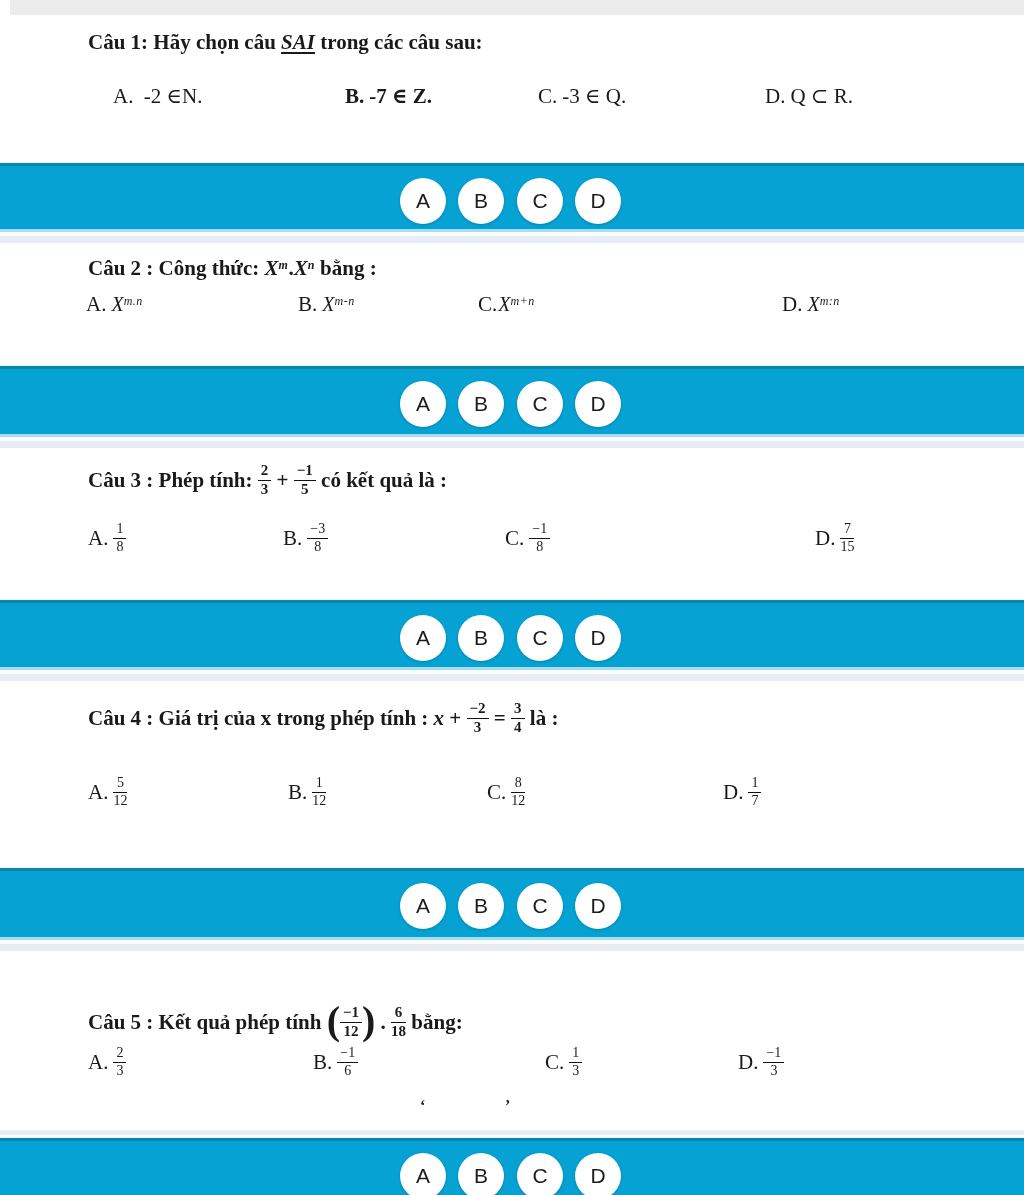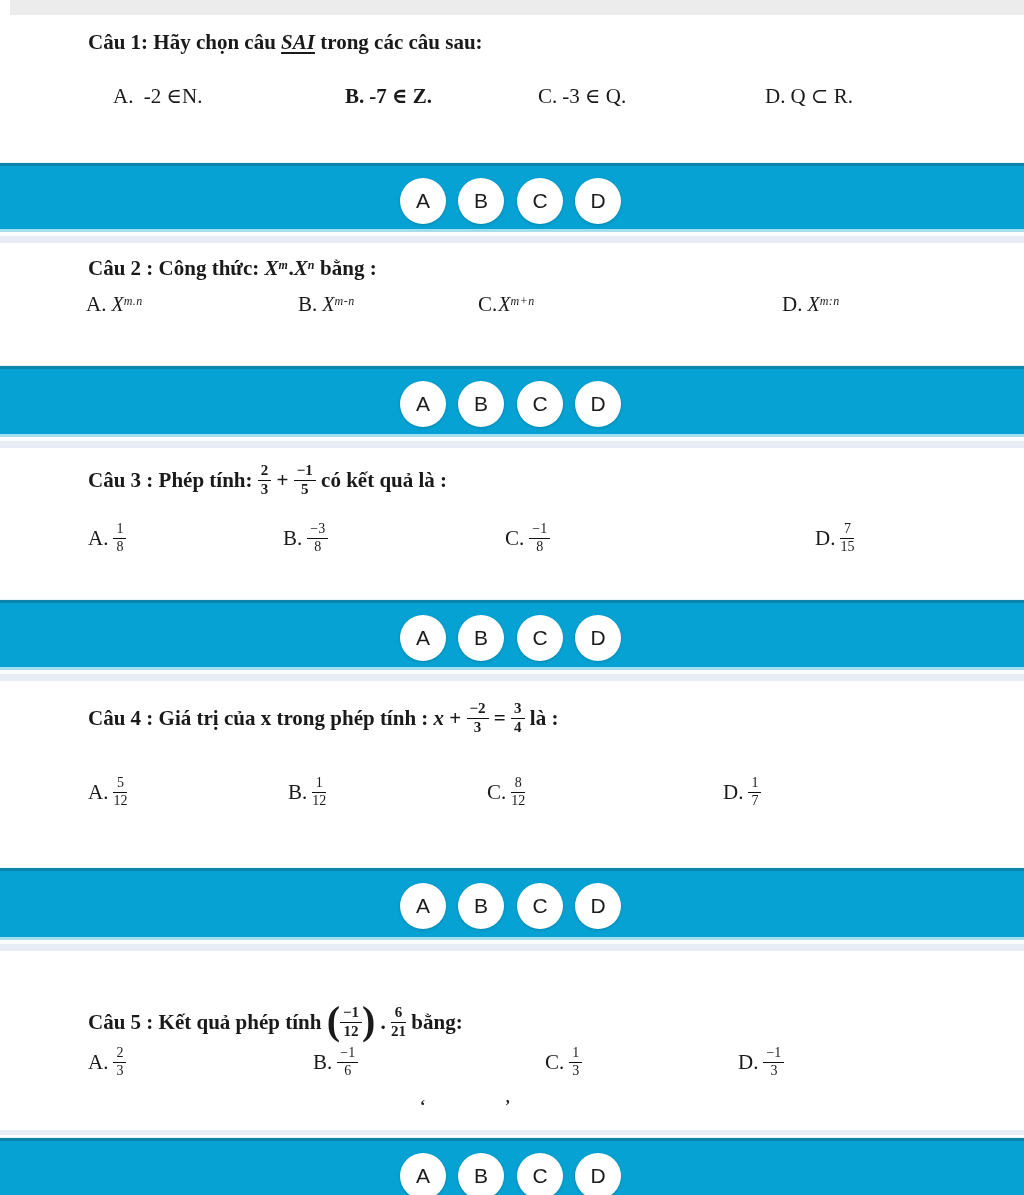--- a/index.html
+++ b/index.html
@@ -122,21 +122,21 @@
 <div class="answer-bar" style="top:868px;height:72px;">
   <button class="abtn btn-a">A</button>
   <button class="abtn btn-b">B</button>
   <button class="abtn btn-c">C</button>
   <button class="abtn btn-d">D</button>
 </div>
 <div class="gap-white" style="top:940px;"></div>
 <div class="gap-strip" style="top:944px;"></div>
 
 <section>
-  <div class="q-title lh40" style="top:1002px;">Câu 5 : Kết quả phép tính <span class="bigparen">(</span><span class="frac"><span class="num">−1</span><span class="den">12</span></span><span class="bigparen">)</span> . <span class="frac"><span class="num">6</span><span class="den">21</span></span> bằng:</div>
+  <div class="q-title lh40" style="top:1002px;">Câu 5 : Kết quả phép tính <span class="bigparen">(</span><span class="frac"><span class="num">−1</span><span class="den">12</span></span><span class="bigparen">)</span> . <span class="frac"><span class="num">6</span><span class="den">18</span></span> bằng:</div>
   <div class="opt-row" style="top:1042px;height:40px;">
     <span class="opt lh40" style="left:88px;"><span>A.</span><span class="opt-content"><span class="frac"><span class="num">2</span><span class="den">3</span></span></span></span>
     <span class="opt lh40" style="left:313px;"><span>B.</span><span class="opt-content"><span class="frac"><span class="num">−1</span><span class="den">6</span></span></span></span>
     <span class="opt lh40" style="left:545px;"><span>C.</span><span class="opt-content"><span class="frac"><span class="num">1</span><span class="den">3</span></span></span></span>
     <span class="opt lh40" style="left:738px;"><span>D.</span><span class="opt-content"><span class="frac"><span class="num">−1</span><span class="den">3</span></span></span></span>
   </div>
   <span class="fragment" style="left:420px;top:1097px;">‘</span>
   <span class="fragment" style="left:505px;top:1097px;">’</span>
 </section>
 <div class="gap-strip" style="top:1130px;height:5px;"></div>

